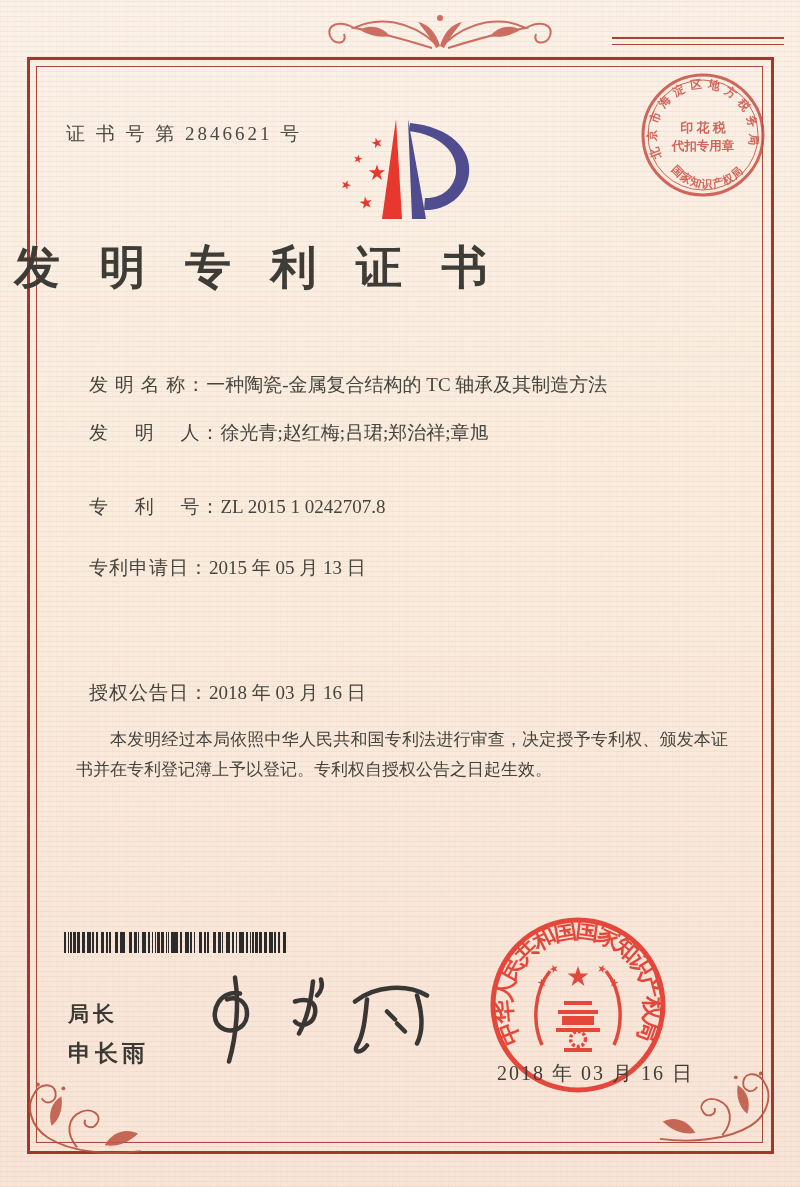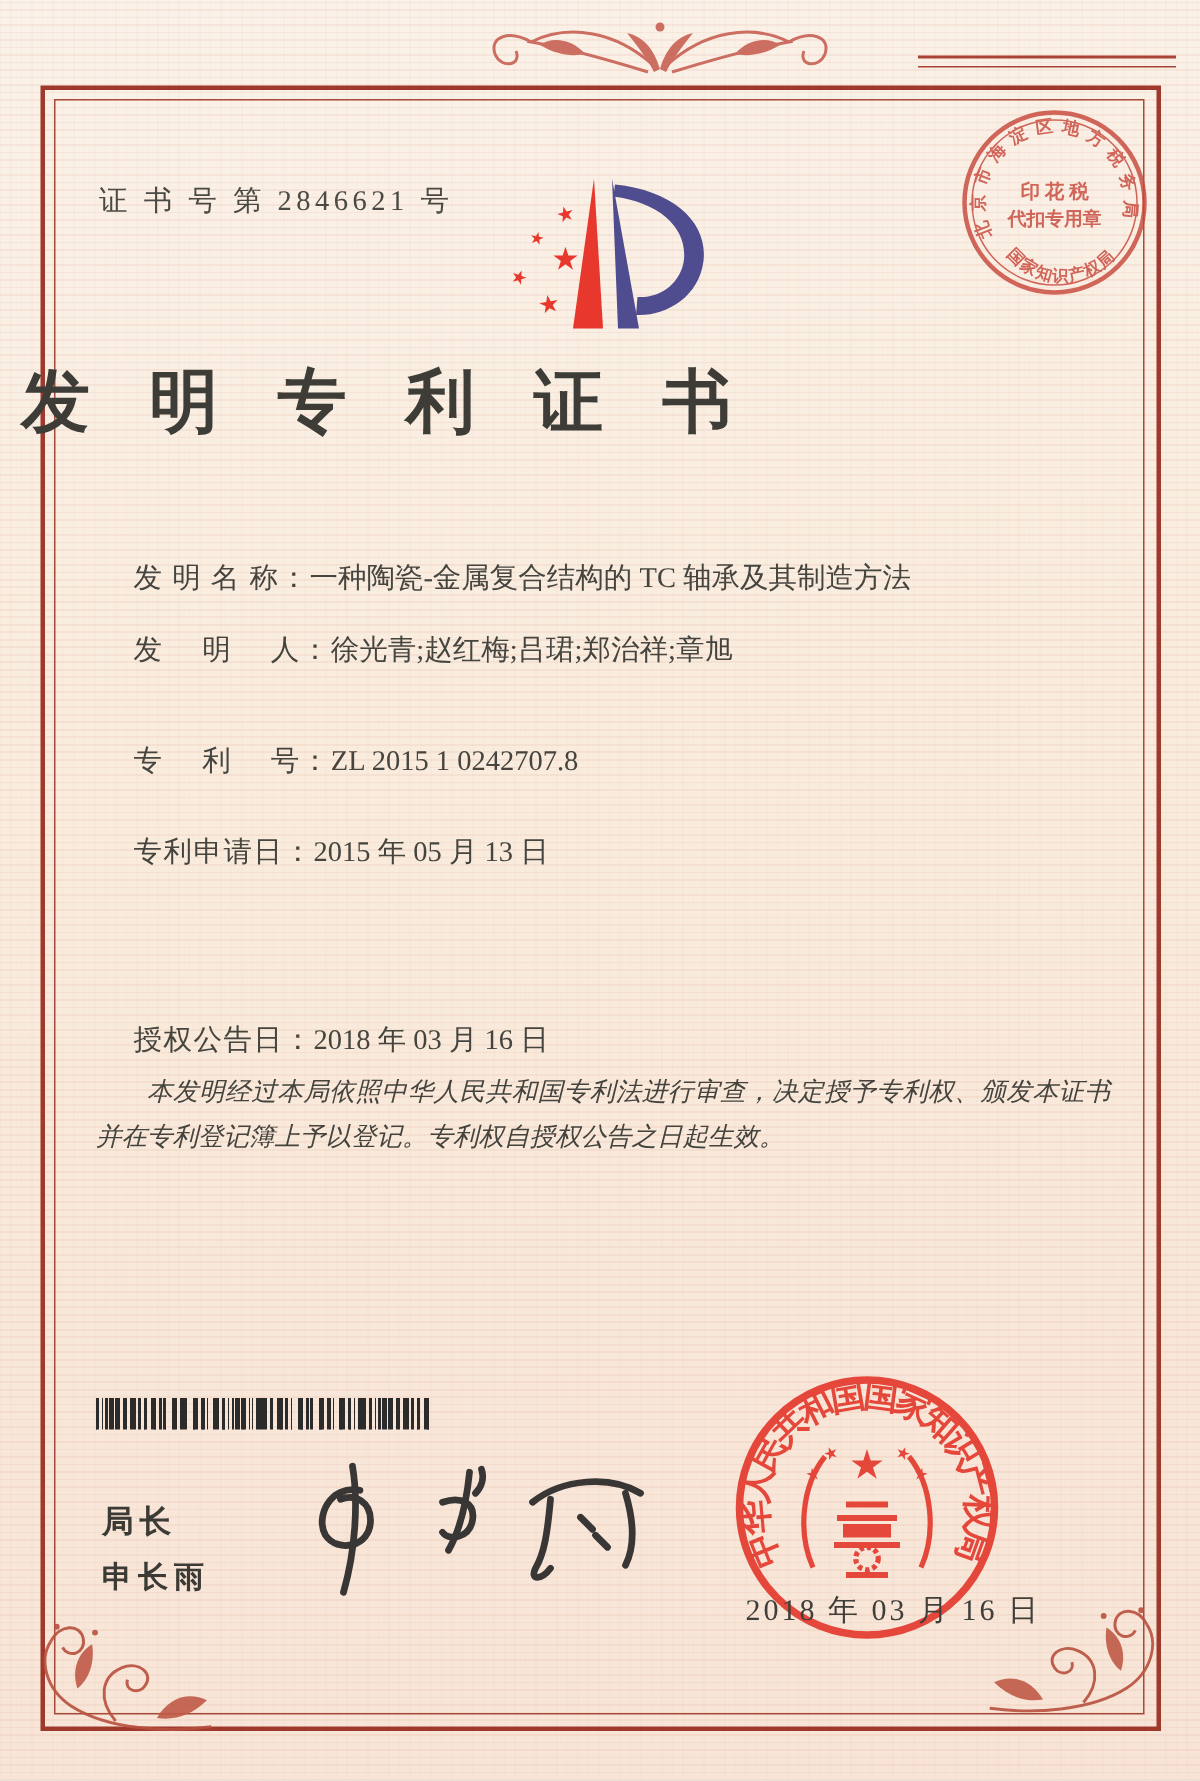--- a/index.html
+++ b/index.html
@@ -17,28 +17,28 @@
   .frame-inner{position:absolute;left:36px;top:66px;width:725px;height:1075px;border:1px solid #a84a3a;}
   .cert-number{position:absolute;left:66px;top:121px;font-size:19px;letter-spacing:3px;color:#4a4943;}
   .logo{position:absolute;left:332px;top:96px;width:170px;height:132px;}
   .tax-stamp{position:absolute;left:638px;top:70px;width:130px;height:130px;opacity:.82;}
   .title{position:absolute;left:0;top:237px;width:100%;text-align:left;
     font-size:46px;font-weight:bold;color:#3d3c37;letter-spacing:14px;text-indent:14px;}
   .field-row{position:absolute;left:66px;width:682px;font-size:19px;color:#45443e;white-space:nowrap;margin-left:23px;}
   .field-row .lbl{letter-spacing:1px;}
   .body-text{position:absolute;left:64px;top:713px;width:676px;font-size:17px;line-height:1.78;
     text-align:justify;color:#44433d;}
-  .body-text p{margin:0;text-indent:2em;font-style:italic;}
+  .body-text p{margin:12px;text-indent:2em;}
   .barcode{position:absolute;left:64px;top:932px;width:224px;height:21px;
     background:
       repeating-linear-gradient(90deg,#2b2b2b 0 2px,transparent 2px 4px,#2b2b2b 4px 5px,transparent 5px 9px,#2b2b2b 9px 12px,transparent 12px 14px),
       repeating-linear-gradient(90deg,#2b2b2b 0 1px,transparent 1px 6px,#2b2b2b 6px 8px,transparent 8px 13px);}
   .director-title{position:absolute;left:68px;top:1000px;font-size:21px;font-weight:bold;
     color:#3b3a35;font-family:Liberation Sans, sans-serif;letter-spacing:4px;}
-  .director-name{position:absolute;left:68px;top:1038px;font-size:20px;font-weight:bold;
+  .director-name{position:absolute;left:68px;top:1038px;font-size:23px;font-weight:bold;
     color:#3b3a35;font-family:Liberation Sans, sans-serif;letter-spacing:4px;}
   .signature{position:absolute;left:195px;top:970px;width:250px;height:98px;opacity:.88;}
   .office-seal{position:absolute;left:488px;top:915px;width:180px;height:180px;opacity:.9;}
   .grant-date{position:absolute;left:497px;top:1060px;font-size:20px;letter-spacing:2px;color:#3f3e39;}
   .flourish-top{position:absolute;left:290px;top:2px;width:300px;height:58px;opacity:.85;}
   .top-line{position:absolute;left:612px;top:37px;width:172px;height:5px;
     border-top:2px solid #a84335;border-bottom:1px solid #a84335;}
   .orn-bl{position:absolute;left:16px;top:1055px;width:132px;height:108px;opacity:.9;}
   .orn-br{position:absolute;left:655px;top:1030px;width:125px;height:135px;opacity:.9;transform:scaleX(-1);}
 </style>

